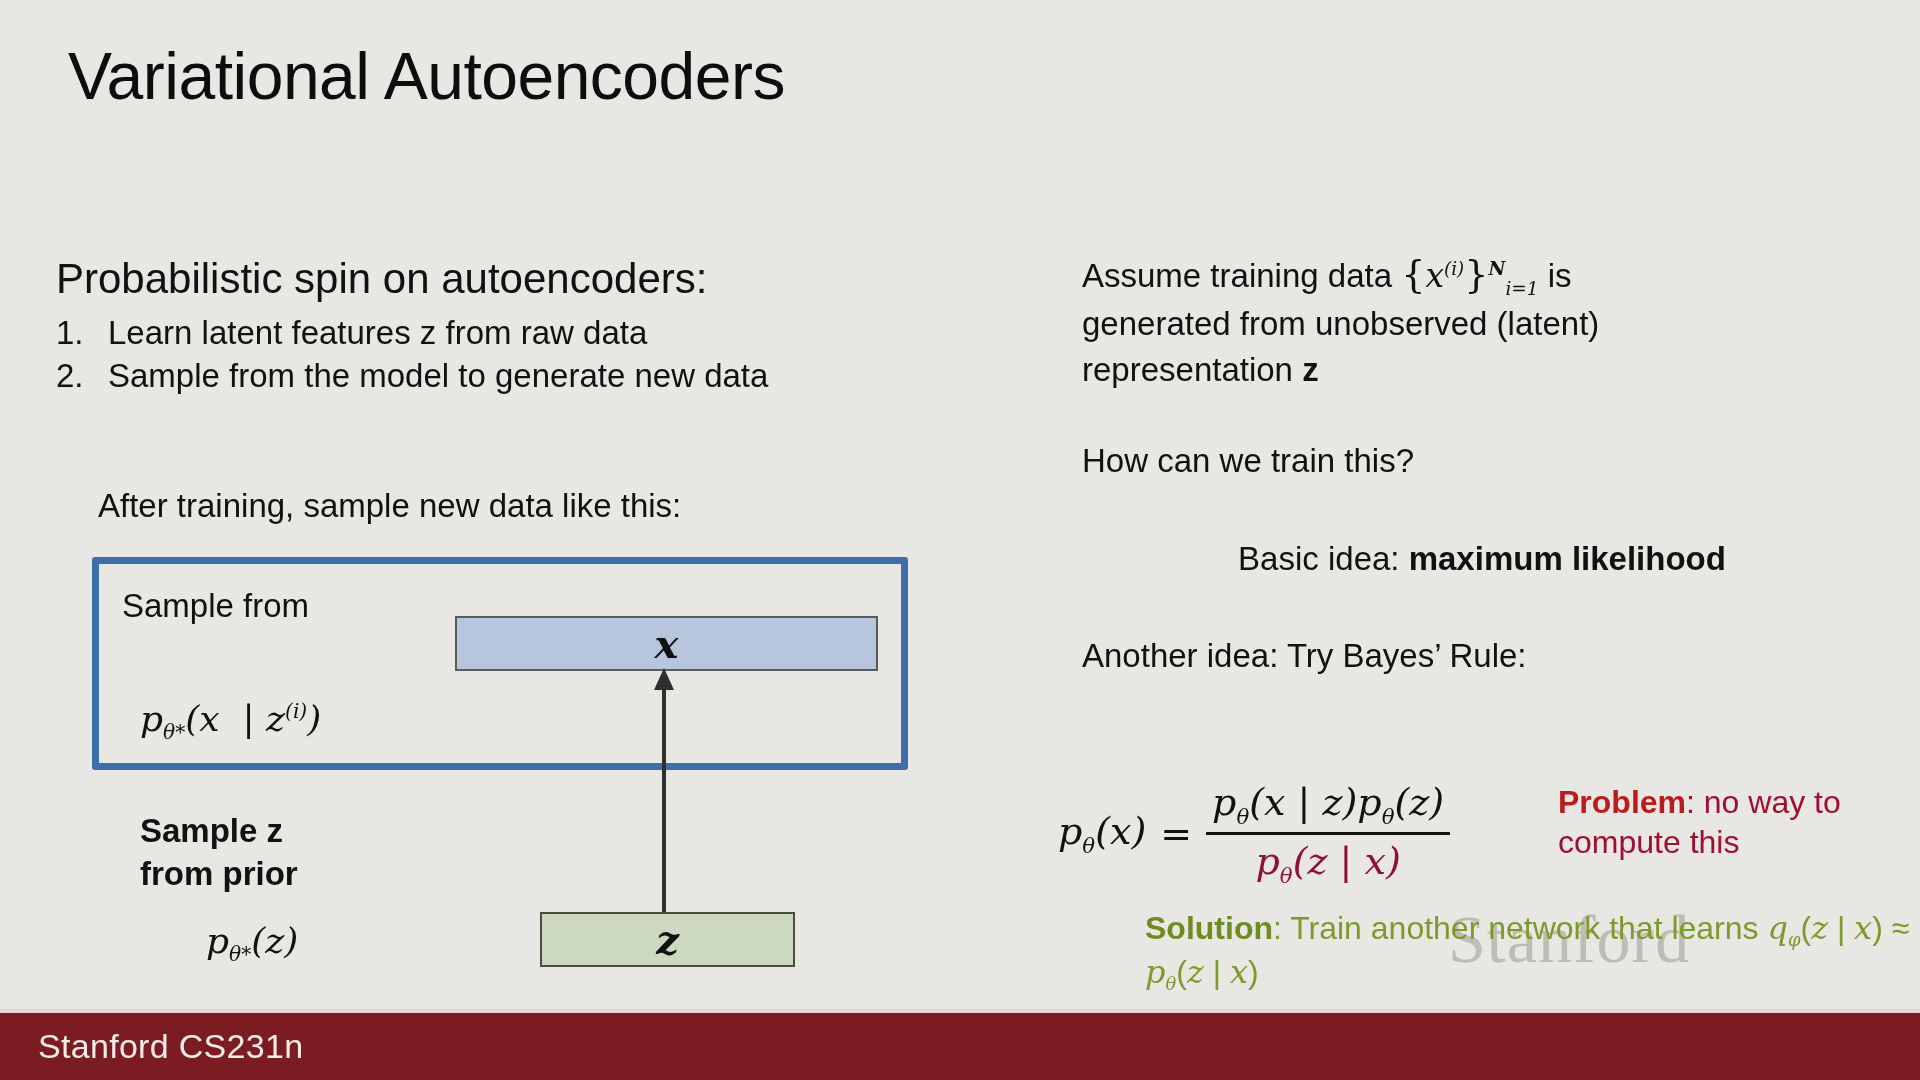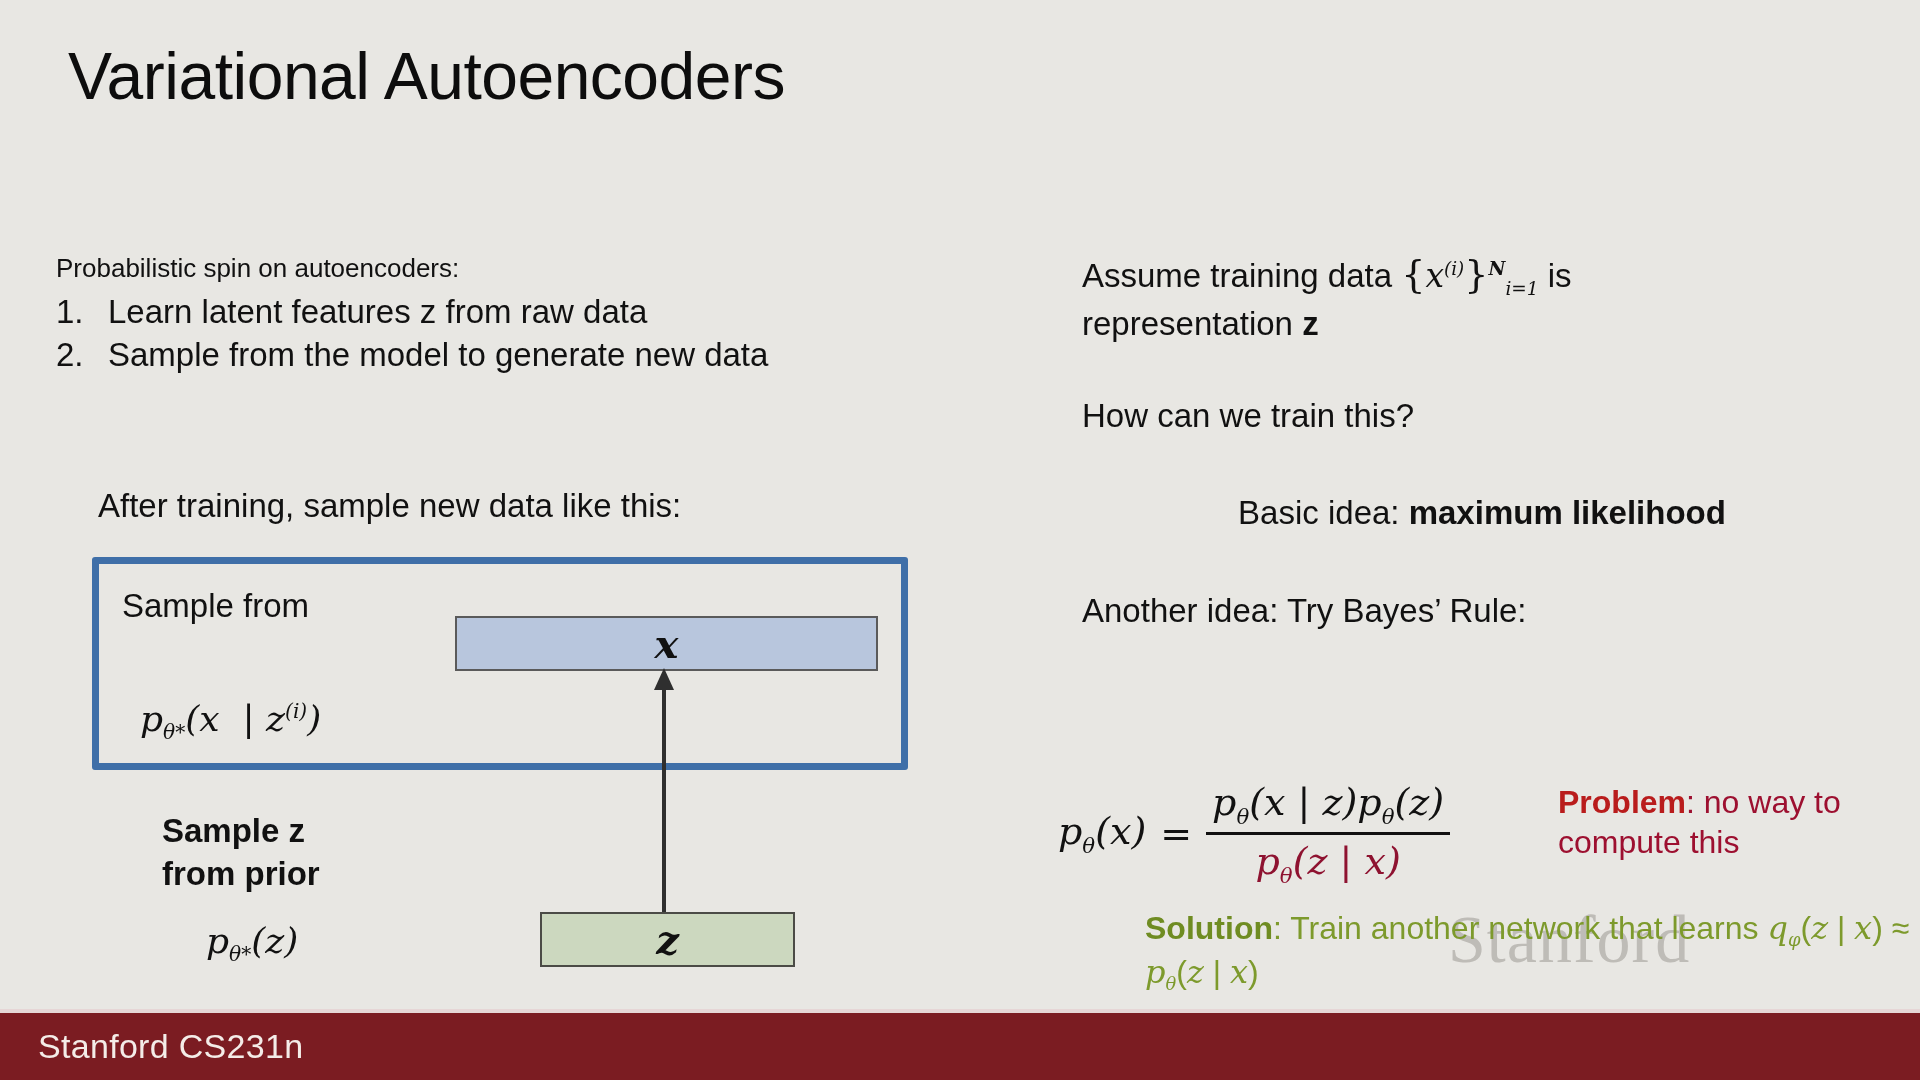--- a/index.html
+++ b/index.html
@@ -37,21 +37,21 @@
   }
   .bold { font-weight: bold; }
 
   
   #left-col {
     position: absolute;
     left: 56px;
     top: 252px;
     width: 980px;
   }
-  #left-intro { font-size: 26px; }
+  #left-intro { font-size: 42px; }
   #left-list {
     margin: 4px 0 0 0;
     padding: 0;
     list-style: none;
   }
   #left-list li {
     font-size: 33px;
     line-height: 1.32;
     display: flex;
   }
@@ -147,21 +147,20 @@
   }
 
   
   #sample-z {
     position: absolute;
     left: 140px;
     top: 810px;
     font-size: 33px;
     line-height: 1.30;
     font-weight: bold;
-    margin-left: 22px;
   }
   #prior-formula {
     position: absolute;
     left: 206px;
     top: 920px;
     font-family: "DejaVu Serif", serif;
     font-style: italic;
     font-size: 36px;
     white-space: nowrap;
   }
@@ -345,20 +344,21 @@
   <div id="prior-formula">
     <span class="mi">p</span><sub class="idx">θ*</sub><span>(</span><span class="mi">z</span><span>)</span>
   </div>
 
   <div id="right-col">
 
     <div id="assume-para" class="r-para">
       <span>Assume training data</span>
       <span class="set-brace">{</span><span class="mi">x</span><sup class="idx">(i)</sup><span class="set-brace">}</span><sup class="idx" style="font-weight:bold;">N</sup><sub class="idx">i=1</sub>
       <span>is</span>
+      <div>generated from unobserved (latent)</div>
       <div>
         <span>representation</span>
         <span class="bold">z</span>
       </div>
     </div>
 
     <div id="train-q" class="r-para">How can we train this?</div>
 
     <div id="basic-idea" class="r-para">
       <span>Basic idea: </span><span class="bold">maximum likelihood</span>

